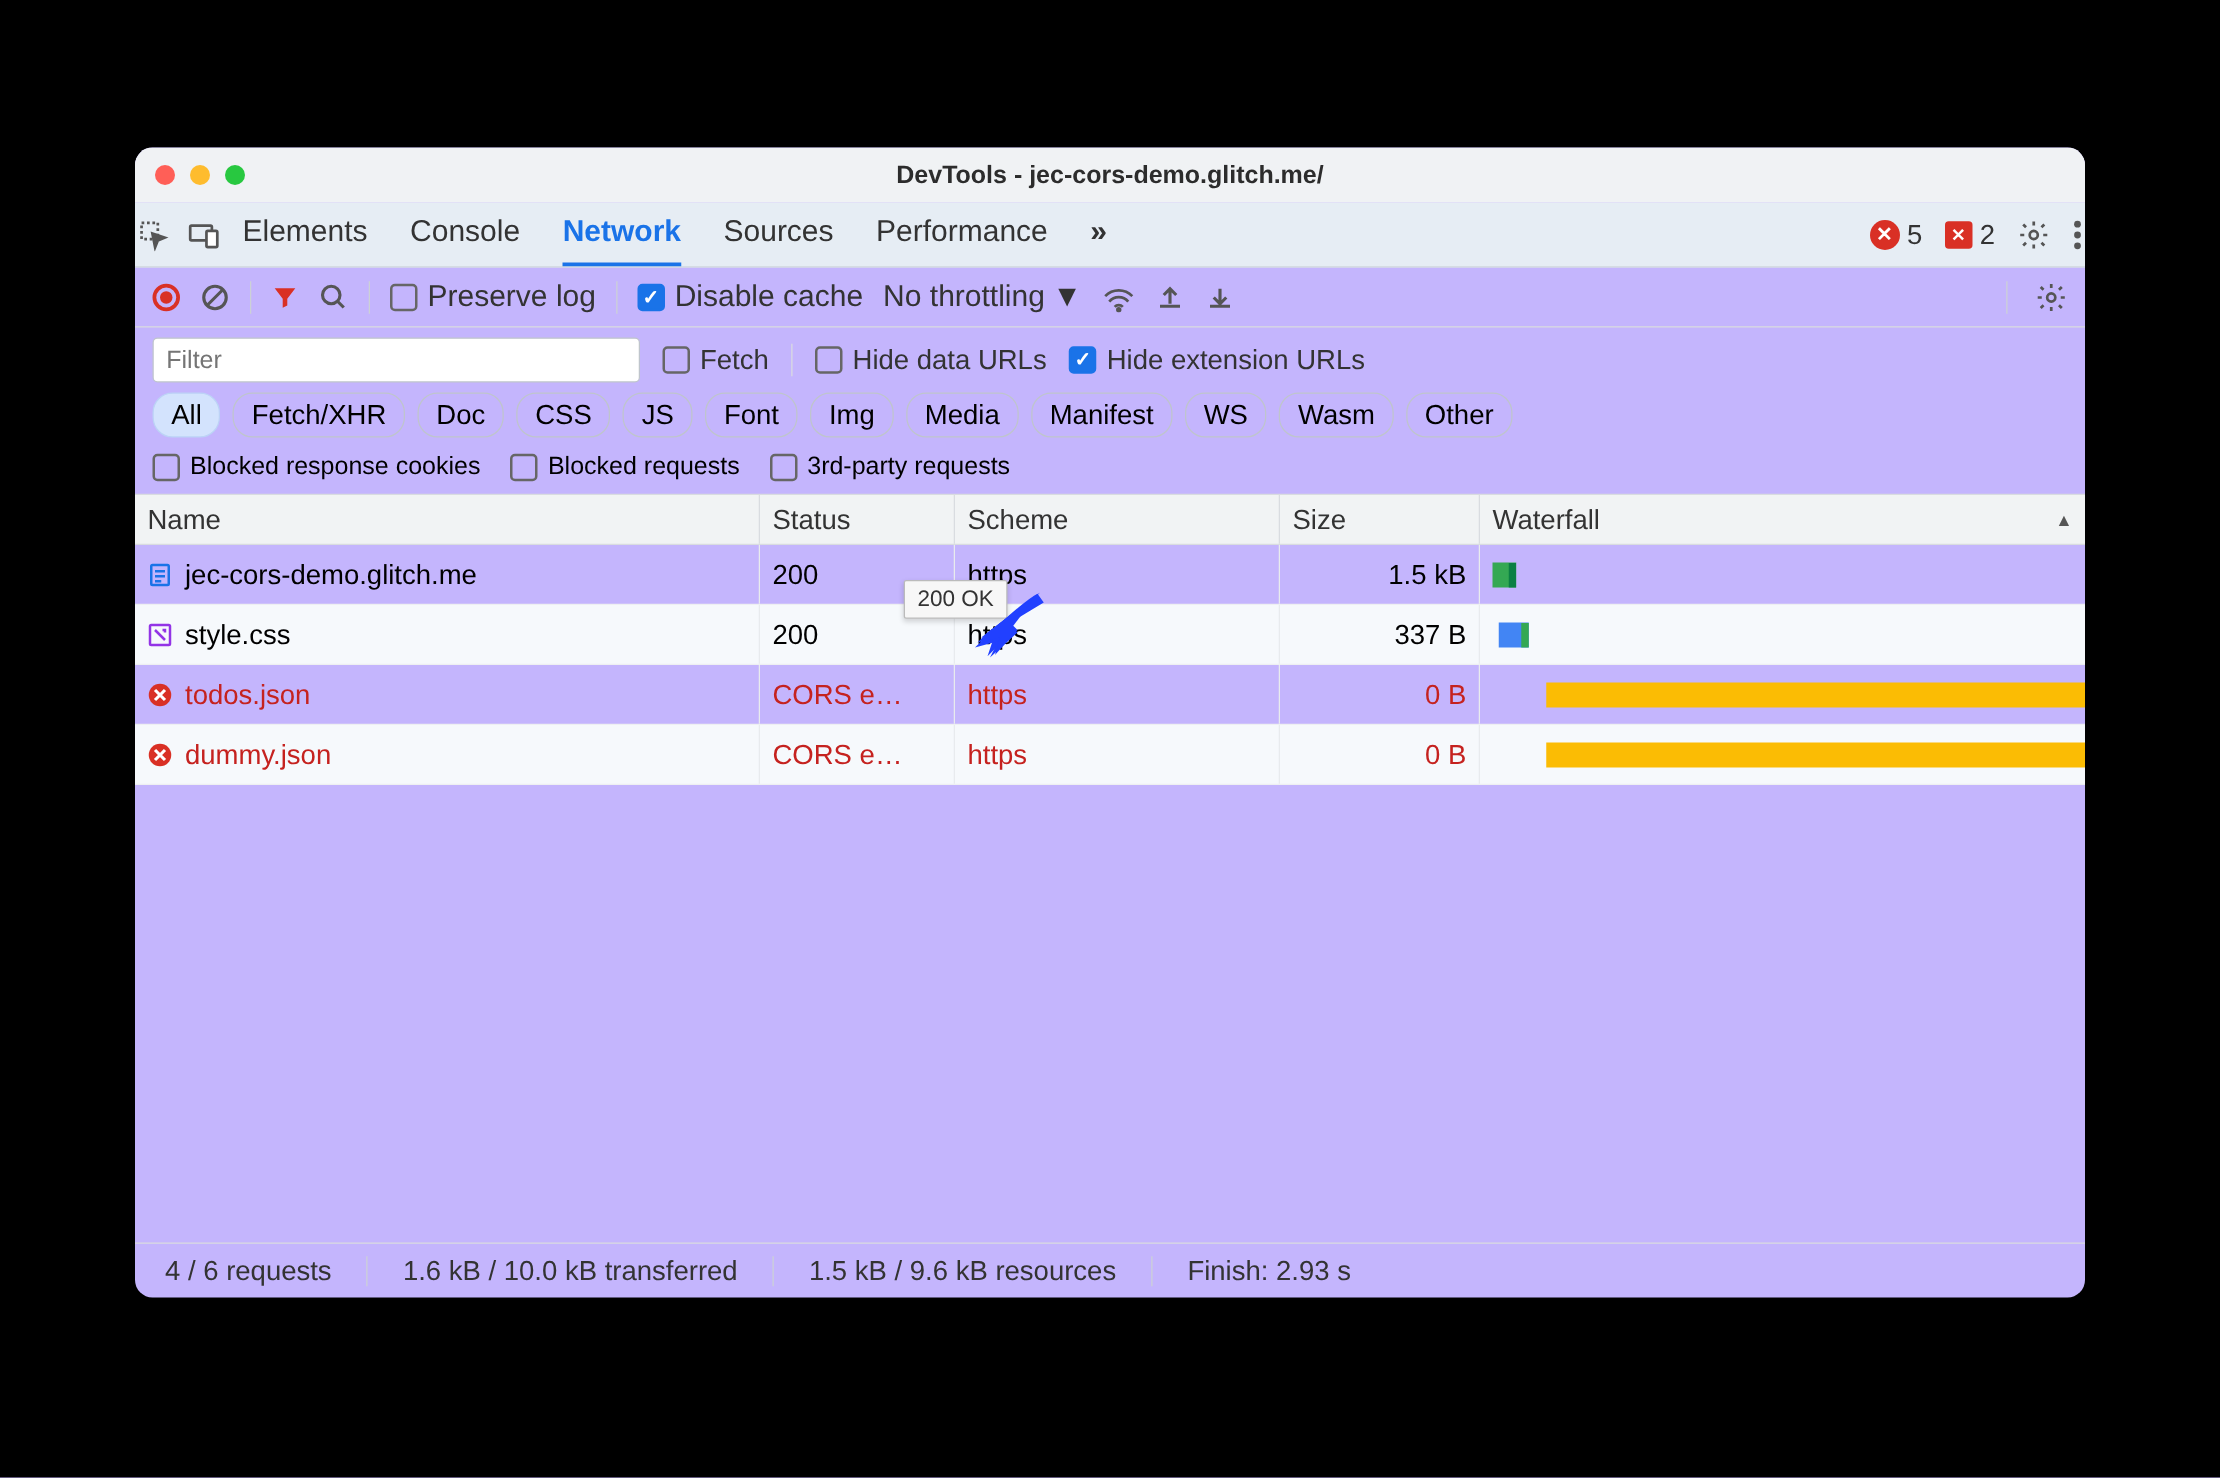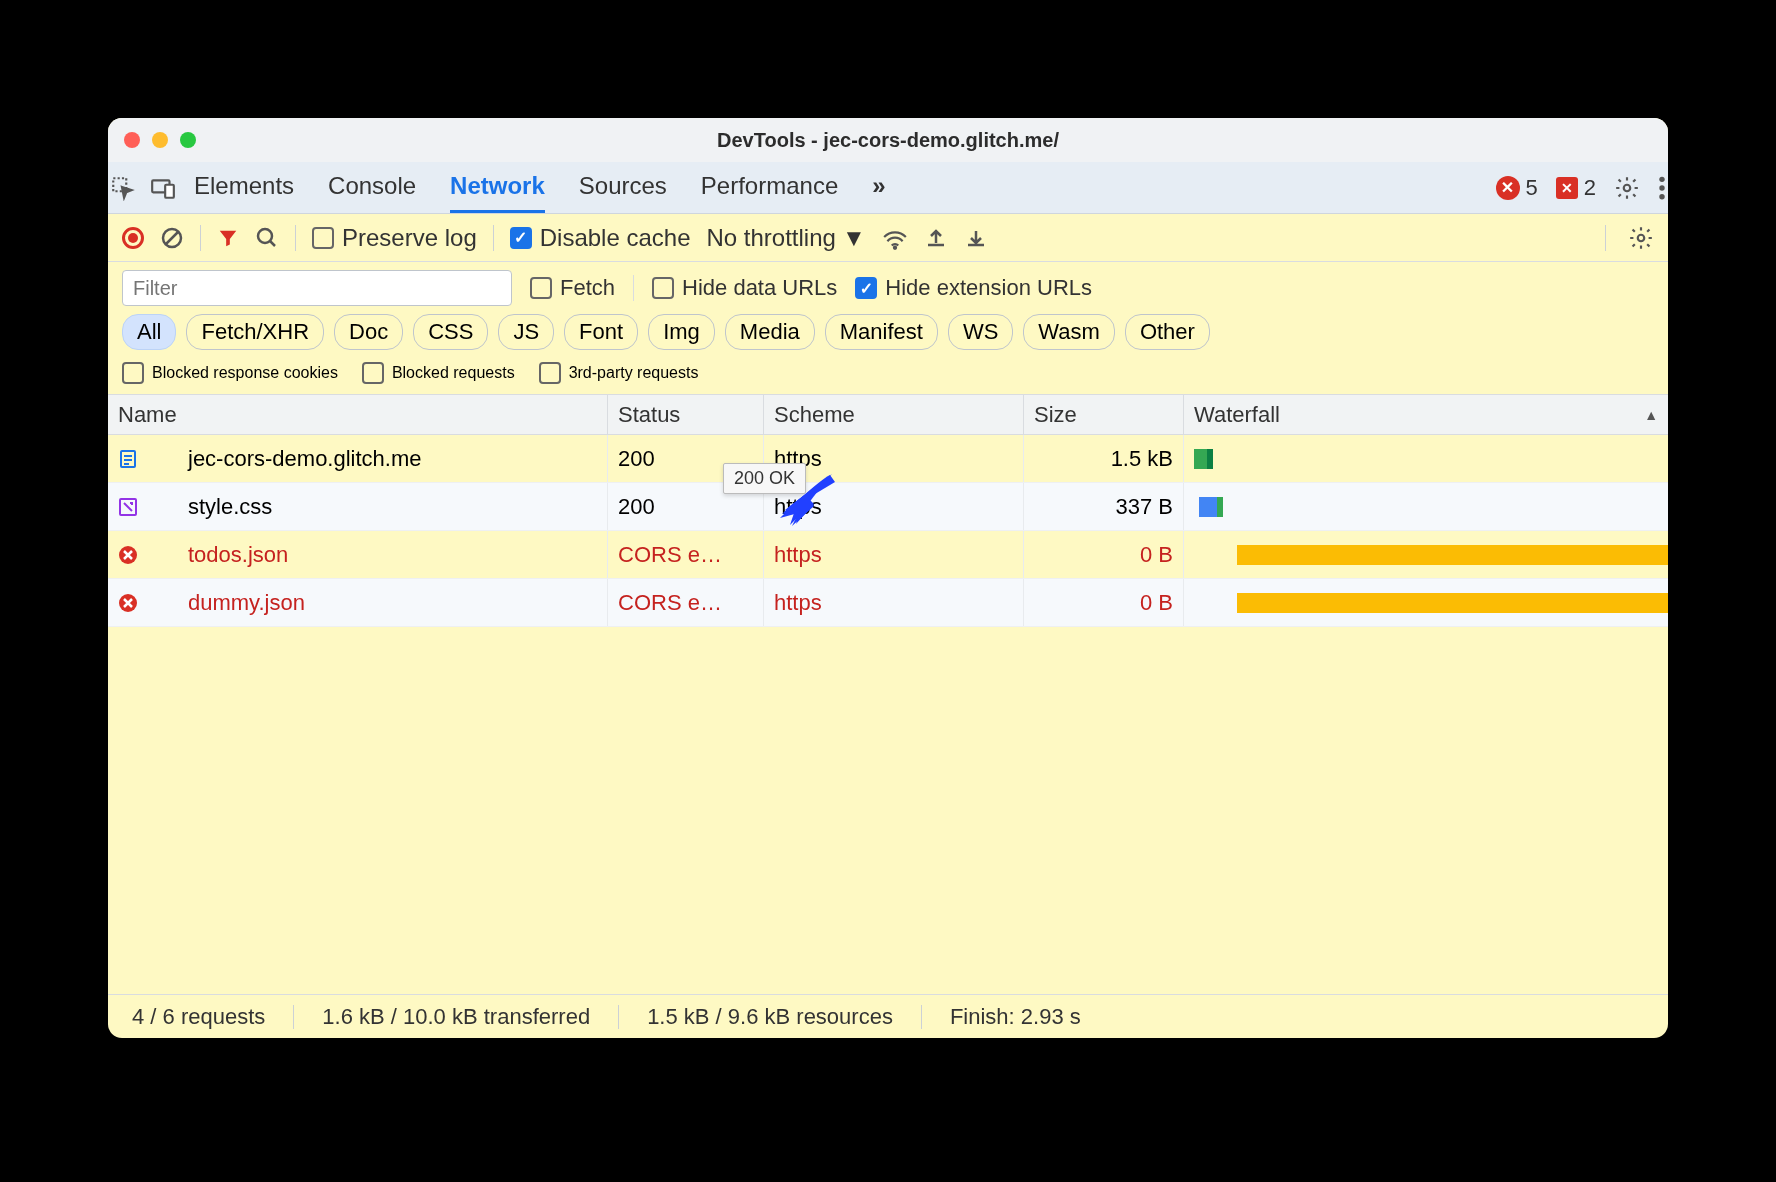--- a/index.html
+++ b/index.html
@@ -9,21 +9,21 @@
     width: 1776px;
     height: 1182px;
     position: relative;
   }
   .window {
     position: absolute;
     left: 108px;
     top: 118px;
     width: 1560px;
     height: 920px;
-    background: #fef9c3;
+    background: #c4b5fd;
     border-radius: 14px;
     box-shadow: 0 30px 80px rgba(0,0,0,0.5);
     overflow: hidden;
     display: flex;
     flex-direction: column;
   }
   
   .titlebar {
     height: 44px;
     background: #f0f2f4;
@@ -88,36 +88,36 @@
   .filterrow {
     padding: 8px 14px 4px;
     display:flex;align-items:center;gap:18px;
     font-size:22px;color:#333;flex-wrap:wrap;
   }
   .filter-input{width:390px;height:36px;border:1px solid #bfc5cc;border-radius:4px;padding:0 10px;font-size:20px;}
   .sep-light{width:1px;height:26px;background:#d9dce0;}
   .type-row{padding:4px 14px 8px;display:flex;gap:10px;flex-wrap:wrap;}
   .type-chip{padding:4px 14px;border:1px solid #bfc5cc;border-radius:16px;font-size:22px;cursor:pointer;}
   .type-chip.active{background:#d3e3fd;border-color:#bcd3f6;}
-  .extra-row{padding:4px 14px 10px;display:flex;gap:24px;font-size:16px;border-bottom:1px solid #d9dce0;}
+  .extra-row{padding:4px 14px 10px;display:flex;gap:24px;font-size:20px;border-bottom:1px solid #d9dce0;}
   
   .table{flex:1;display:flex;flex-direction:column;overflow:hidden;}
   .thead{display:flex;background:#f1f3f4;border-bottom:1px solid #d9dce0;height:40px;font-size:22px;color:#333;}
   .th{padding:6px 10px;display:flex;align-items:center;border-right:1px solid #d9dce0;}
   .th:last-child{border-right:none;}
   .col-name{flex:0 0 500px;}
   .col-status{flex:0 0 156px;}
   .col-scheme{flex:0 0 260px;}
   .col-size{flex:0 0 160px;justify-content:flex-start;}
   .col-waterfall{flex:1;position:relative;}
   .sort-ind{margin-left:auto;font-size:14px;color:#555;}
   .tbody{flex:1;overflow:auto;position:relative;}
   .tr{display:flex;height:48px;font-size:22px;align-items:stretch;border-bottom:1px solid #eef0f2;}
   .tr.zebra{background:#f6f9fc;}
-  .tr .td{padding:8px 10px;display:flex;align-items:center;border-right:1px solid #e8ebee;overflow:hidden;white-space:nowrap;text-overflow:ellipsis;gap:40px;}
+  .tr .td{padding:8px 10px;display:flex;align-items:center;border-right:1px solid #e8ebee;overflow:hidden;white-space:nowrap;text-overflow:ellipsis;}
   .td.col-size{justify-content:flex-end;}
   .tr.error{color:#c5221f;}
   .file-icon{width:20px;height:20px;margin-right:10px;flex-shrink:0;}
   .tr .td:last-child{border-right:none;}
   .wf-bar{height:20px;position:absolute;}
   
   .statusbar{height:44px;border-top:1px solid #d9dce0;display:flex;align-items:center;padding:0 24px;gap:28px;font-size:22px;color:#333;}
   .statusbar .sep{width:1px;height:24px;background:#ccd1d6;}
   
   .tooltip{position:absolute;background:#f7f7f7;border:1px solid #bbb;padding:4px 10px;font-size:18px;color:#333;border-radius:2px;box-shadow:0 2px 4px rgba(0,0,0,0.15);}

